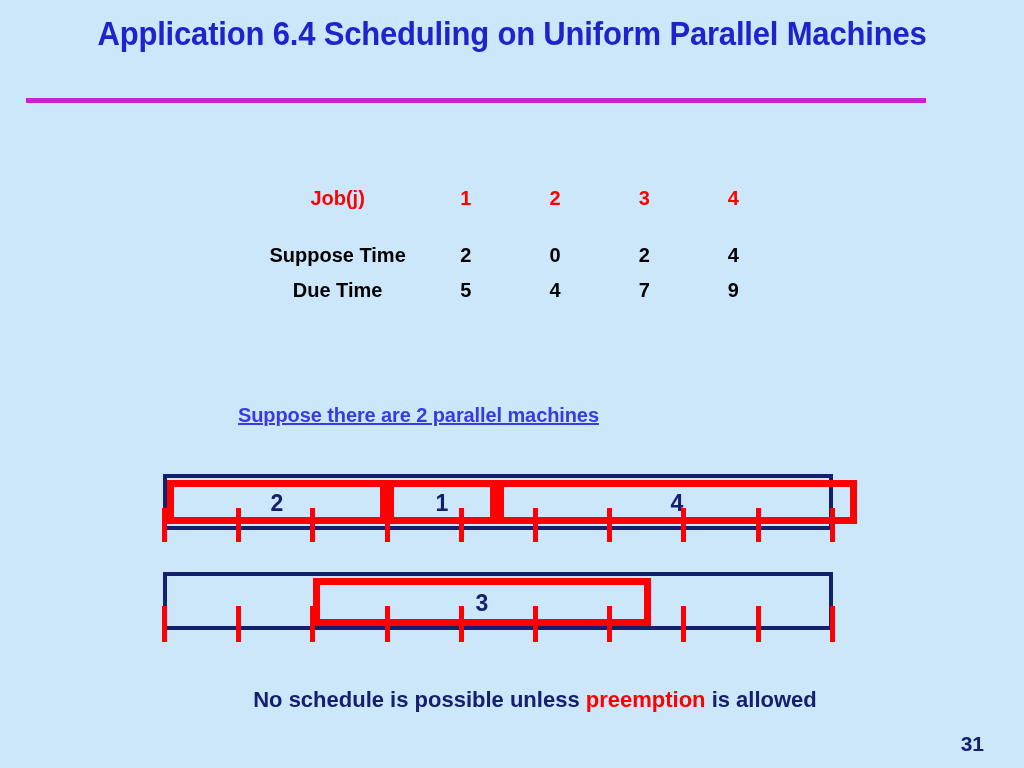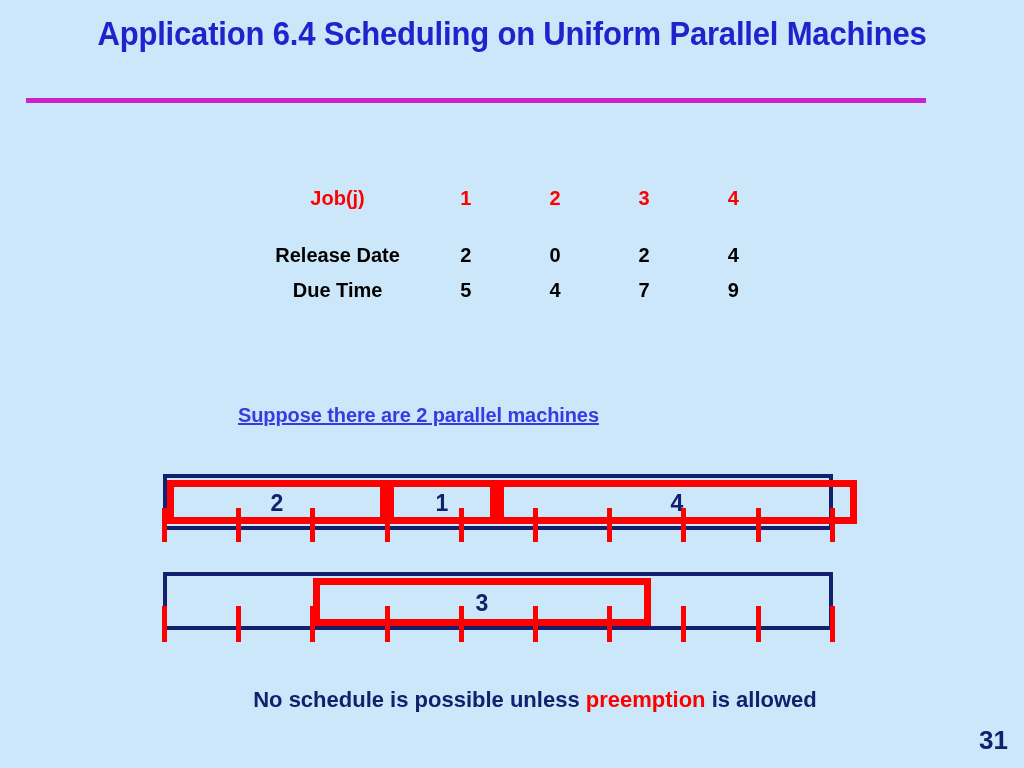--- a/index.html
+++ b/index.html
@@ -133,24 +133,24 @@
     color: #14206e;
     font-size: 22px;
     font-weight: bold;
     line-height: 1.42;
     text-align: center;
   }
   .note-bottom .hl { color: #ff0000; }
 
   .page-number {
     position: absolute;
-    right: 16px;
+    right: 40px;
     bottom: 12px;
     color: #14206e;
-    font-size: 26px;
+    font-size: 21px;
     font-weight: bold;
   }
 </style>
 </head>
 <body>
 
 <div class="slide">
 
   <div class="title">Application 6.4  Scheduling on Uniform Parallel Machines</div>
   <div class="title-rule"></div>
@@ -158,21 +158,21 @@
   <table class="job-table">
     <tbody>
         <tr class="header">
       <td class="rowlabel">Job(j)</td>
       <td class="colcell">1</td>
       <td class="colcell">2</td>
       <td class="colcell">3</td>
       <td class="colcell">4</td>
     </tr>
     <tr class="body">
-      <td class="rowlabel">Release Date</td>
+      <td class="rowlabel">Suppose Time</td>
       <td class="colcell">2</td>
       <td class="colcell">0</td>
       <td class="colcell">2</td>
       <td class="colcell">4</td>
     </tr>
     <tr class="body">
       <td class="rowlabel">Due Time</td>
       <td class="colcell">5</td>
       <td class="colcell">4</td>
       <td class="colcell">7</td>

